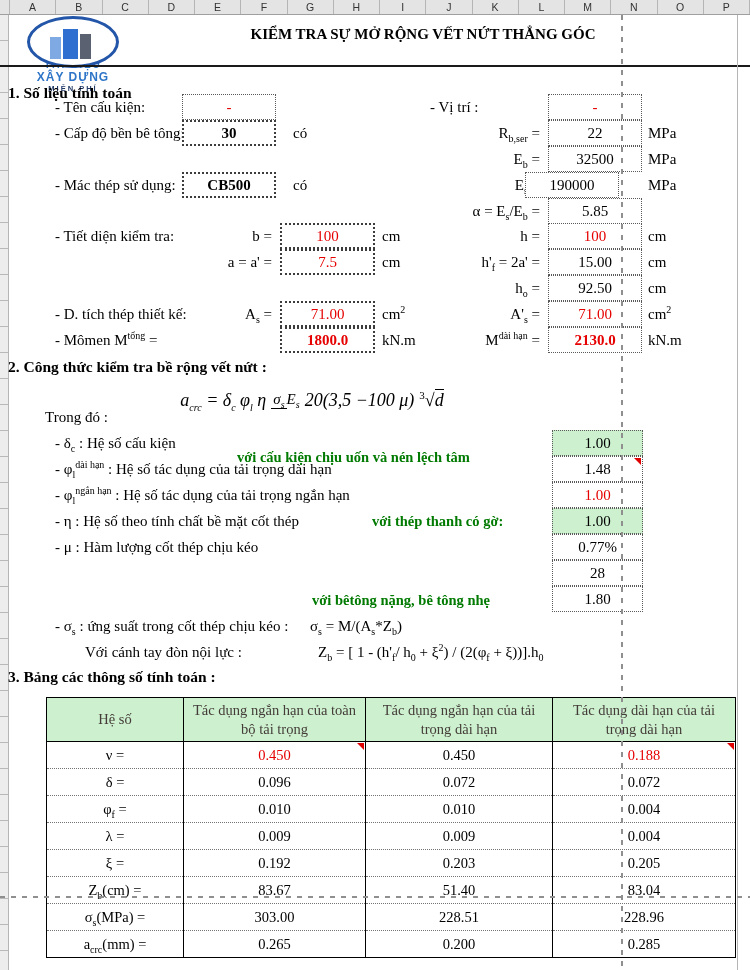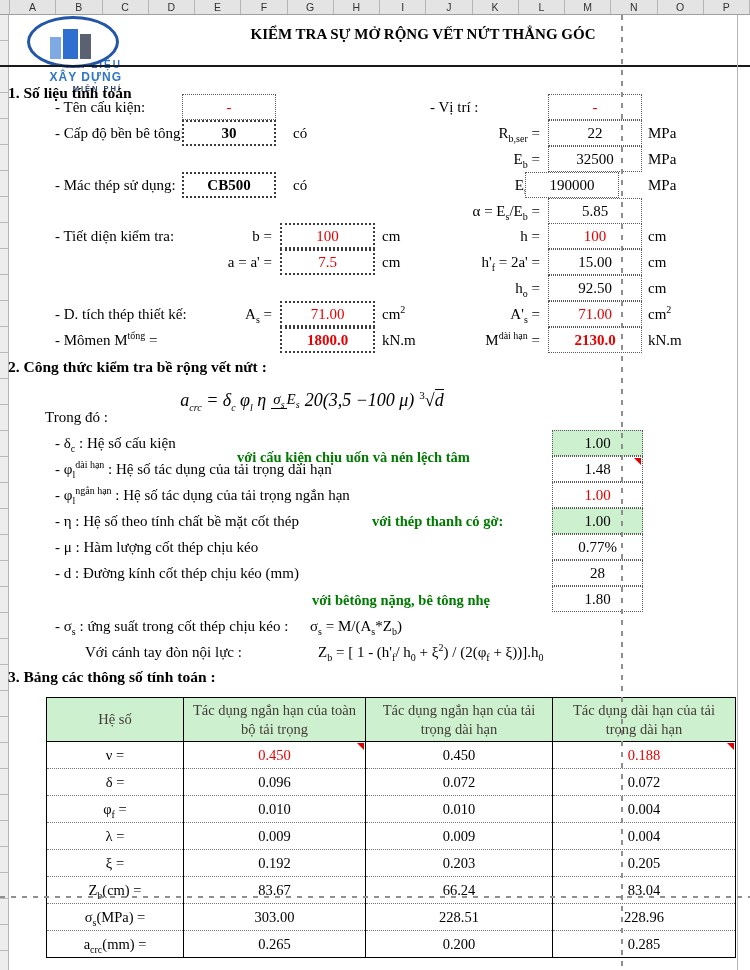--- a/index.html
+++ b/index.html
@@ -11,21 +11,21 @@
   
   .colhdr{position:absolute;left:0;top:0;width:750px;height:15px;display:flex;
           background:#e4e4e4;border-bottom:1px solid #9f9f9f;box-sizing:border-box;
           font-family:"Liberation Sans",sans-serif;font-size:10.5px;color:#333;}
   .colhdr .corner{width:10px;border-right:1px solid #b5b5b5;box-sizing:border-box;}
   .colhdr .c{flex:1;text-align:center;line-height:14px;border-right:1px solid #b5b5b5;box-sizing:border-box;}
   .rowstrip{position:absolute;left:0;top:15px;width:9px;height:955px;border-right:1px solid #b5b5b5;box-sizing:border-box;
             background:repeating-linear-gradient(to bottom,#ededed 0 25px,#b9b9b9 25px 26px);}
 
   
-  .logo{position:absolute;left:24px;top:16px;width:98px;text-align:right;line-height:1;
+  .logo{position:absolute;left:24px;top:16px;width:98px;text-align:center;line-height:1;
         font-family:"Liberation Sans",sans-serif;}
   .logo-ellipse{width:86px;height:46px;margin:0 auto;border:3px solid #2356a8;border-radius:50%;
                 position:relative;overflow:hidden;background:#fff;}
   .bld{position:absolute;bottom:6px;}
   .b1{left:20px;width:11px;height:22px;background:#7fa9e2;}
   .b2{left:33px;width:15px;height:30px;background:#2e6fd0;}
   .b3{left:50px;width:11px;height:25px;background:#5a6170;}
   .logo-t1{margin-top:-8px;color:#2e75c8;font-weight:bold;font-size:10px;letter-spacing:2px;}
   .logo-t2{margin-top:1px;color:#2e75c8;font-weight:bold;font-size:12px;letter-spacing:1px;}
   .logo-t3{margin-top:2px;color:#223a66;font-weight:bold;font-size:7.5px;letter-spacing:2px;}
@@ -247,21 +247,20 @@
   <div class="note" style="left:372px;top:508px;">với thép thanh có gờ:</div>
   <div class="box ghl" style="left:552px;top:508px;width:91px;">
       <span>1.00</span>
     </div>
 
   <div class="lbl" style="left:55px;top:534px;">- μ : Hàm lượng cốt thép chịu kéo</div>
   <div class="box" style="left:552px;top:534px;width:91px;">
       <span>0.77%</span>
     </div>
 
-  <div class="lbl" style="left:55px;top:560px;">- d : Đường kính cốt thép chịu kéo (mm)</div>
   <div class="box" style="left:552px;top:560px;width:91px;">
       <span>28</span>
     </div>
 
   <div class="note" style="left:312px;top:587px;">với bêtông nặng, bê tông nhẹ</div>
   <div class="box" style="left:552px;top:586px;width:91px;">
       <span>1.80</span>
     </div>
 
   <div class="lbl" style="left:55px;top:613px;">- σ<sub>s</sub> : ứng suất trong cốt thép chịu kéo :</div>
@@ -312,21 +311,21 @@
     </tr>
     <tr>
       <td>ξ =</td>
       <td>0.192</td>
       <td>0.203</td>
       <td>0.205</td>
     </tr>
     <tr>
       <td>Z<sub>b</sub>(cm) =</td>
       <td>83.67</td>
-      <td>66.24</td>
+      <td>51.40</td>
       <td>83.04</td>
     </tr>
     <tr>
       <td>σ<sub>s</sub>(MPa) =</td>
       <td>303.00</td>
       <td>228.51</td>
       <td>228.96</td>
     </tr>
     <tr class="last">
       <td>a<sub>crc</sub>(mm) =</td>

